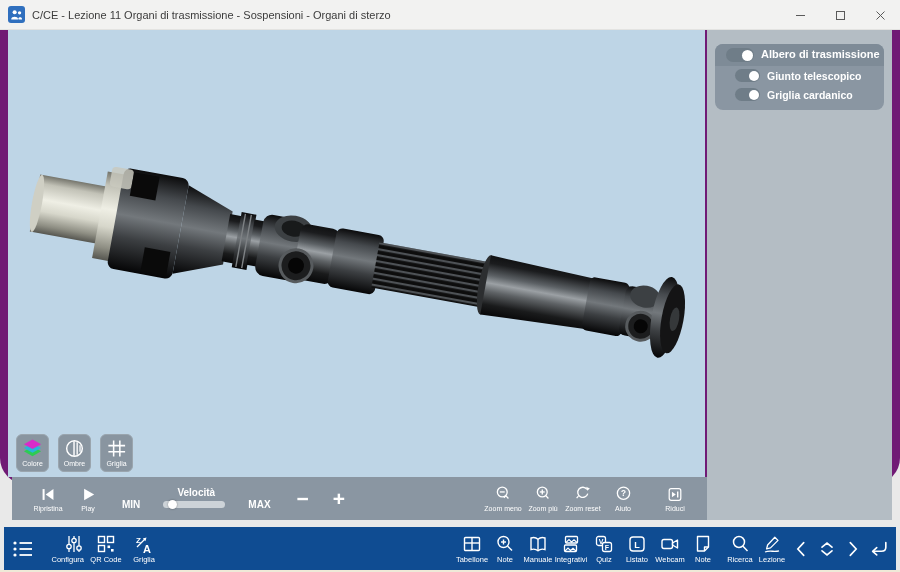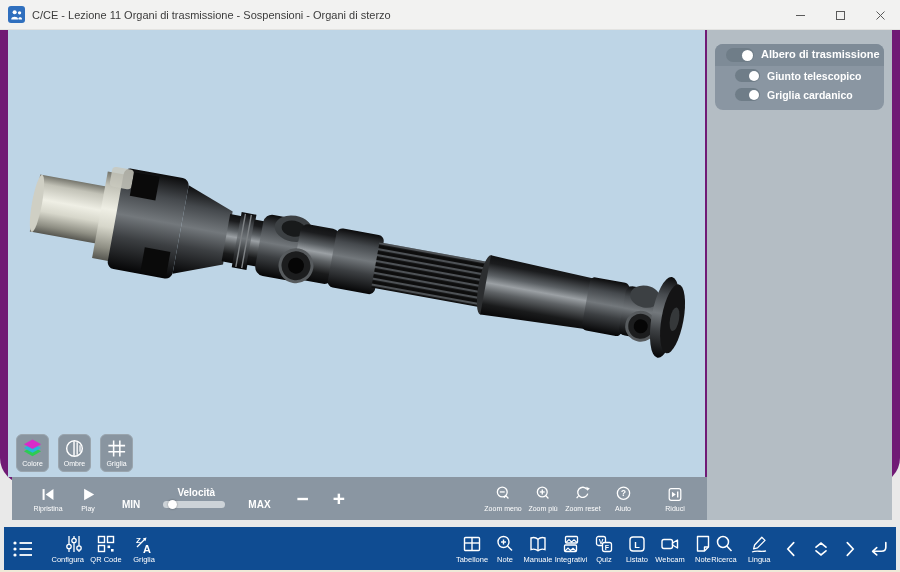--- a/index.html
+++ b/index.html
@@ -47,21 +47,21 @@
   .toggle { position:relative; width:28px; height:14px; border-radius:8px; background:#6f7d88; flex:0 0 auto; cursor:pointer; }
   .toggle .knob { position:absolute; right:1.5px; top:1.5px; width:11px; height:11px; border-radius:50%; background:#ffffff; }
   .toggle.small { width:25px; height:13px; }
   .toggle.small .knob { width:10px; height:10px; }
 
   
   .toolbar { position:absolute; left:4px; top:527px; width:892px; height:43px; background:#0f4c92; }
   .tb-group { position:absolute; top:0; height:43px; display:flex; align-items:center; }
   .tb-left { left:6px; gap:6px; }
   .tb-center { left:452px; gap:1px; }
-  .tb-right { left:704px; width:184px; justify-content:space-between; }
+  .tb-right { left:704px; width:184px; justify-content:flex-end; }
   .tb-item { display:flex; flex-direction:column; align-items:center; justify-content:center; width:32px; cursor:pointer; }
   .tb-item .lbl { font-size:7.5px; color:#ffffff; margin-top:1px; white-space:nowrap; }
   .tb-item .lbl.u { text-underline-offset:1px; }
   .tb-icon-only { display:flex; align-items:center; justify-content:center; width:26px; height:43px; cursor:pointer; }
 
   .bottom-strip { position:absolute; left:0; top:570px; width:900px; height:2px; background:#efe9d8; }
 
   svg { display:block; }
   text.svgt { font-family:"Liberation Sans", sans-serif; }
 </style>
@@ -423,21 +423,21 @@
           <circle cx="9" cy="8" r="5.5" fill="none" stroke="#ffffff" stroke-width="1.5"></circle>
           <line x1="13" y1="12.3" x2="17.5" y2="17" stroke="#ffffff" stroke-width="1.5"></line>
         </svg>
         <span class="lbl u">Ricerca</span>
       </div>
       <div class="tb-item">
         <svg width="20" height="20" viewBox="0 0 20 20">
           <path d="M12.8 3.2 L16 6.4 L8.5 13.9 L4.6 14.9 L5.6 11 Z" fill="none" stroke="#ffffff" stroke-width="1.3" stroke-linejoin="round"></path>
           <path d="M3 18 C7.5 16 12.5 18.3 17 16.8" fill="none" stroke="#ffffff" stroke-width="1.3"></path>
         </svg>
-        <span class="lbl u">Lingua</span>
+        <span class="lbl u">Lezione</span>
       </div>
       <div class="tb-icon-only">
         <svg width="18" height="20" viewBox="0 0 18 22">
           <path d="M12 4 L5.5 11 L12 18" fill="none" stroke="#ffffff" stroke-width="1.8" stroke-linecap="round"></path>
         </svg>
       </div>
       <div class="tb-icon-only">
         <svg width="20" height="20" viewBox="0 0 20 22">
           <path d="M4.5 9 L10 4.5 L15.5 9" fill="none" stroke="#ffffff" stroke-width="1.8" stroke-linecap="round"></path>
           <path d="M4.5 13 L10 17.5 L15.5 13" fill="none" stroke="#ffffff" stroke-width="1.8" stroke-linecap="round"></path>

